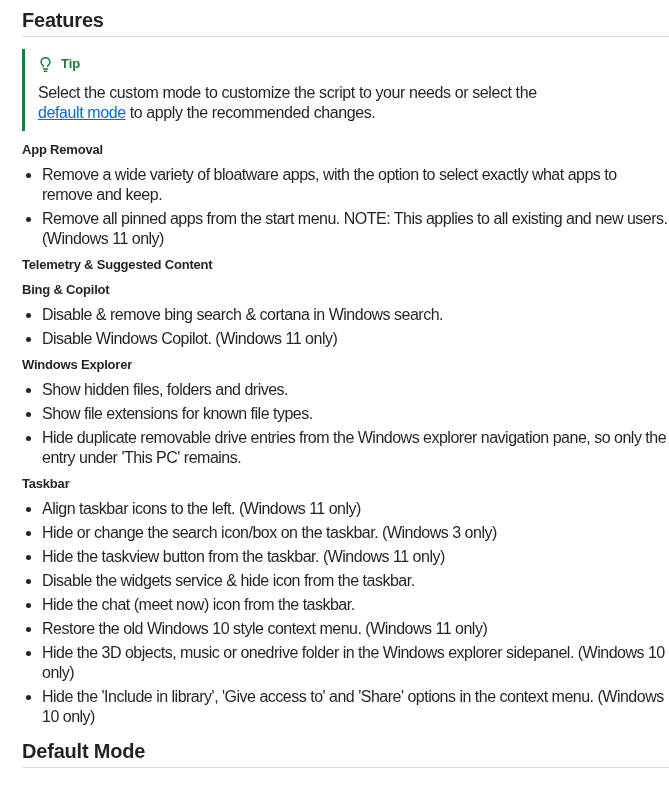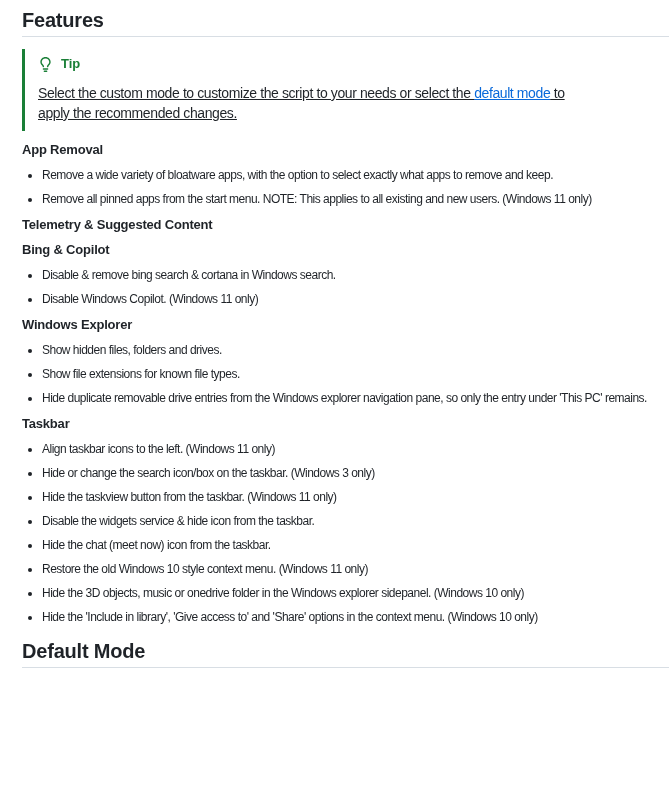--- a/index.html
+++ b/index.html
@@ -24,31 +24,31 @@
     margin: 12px 0 10px;
   }
   .tip-head {
     display: flex; align-items: center; gap: 8px;
     color: #1a7f37; font-weight: 600;
     font-size: 13px; line-height: 18px;
   }
   .tip-head svg { width: 15px; height: 15px; flex: 0 0 auto; }
   .tip p {
     margin: 10px 0 0; max-width: 545px;
-    font-size: 14px; line-height: 20px; letter-spacing: -0.4px; text-decoration: underline;
+    font-size: 16px; line-height: 20px; letter-spacing: -0.4px;
   }
   a.link { color: #0969da; text-decoration: underline; cursor: pointer; }
 
   h4 {
     font-size: 13px; font-weight: 700; line-height: 18px;
     margin: 7px 0 6px; letter-spacing: -0.2px;
   }
   ul { margin: 0; padding-left: 20px; list-style: disc; }
   li {
-    font-size: 12px; line-height: 20px;
+    font-size: 16px; line-height: 20px;
     letter-spacing: -0.5px; margin-bottom: 4px;
   }
 </style>
 </head>
 <body>
 
 <div class="container">
 
   <h2>Features</h2>
 

